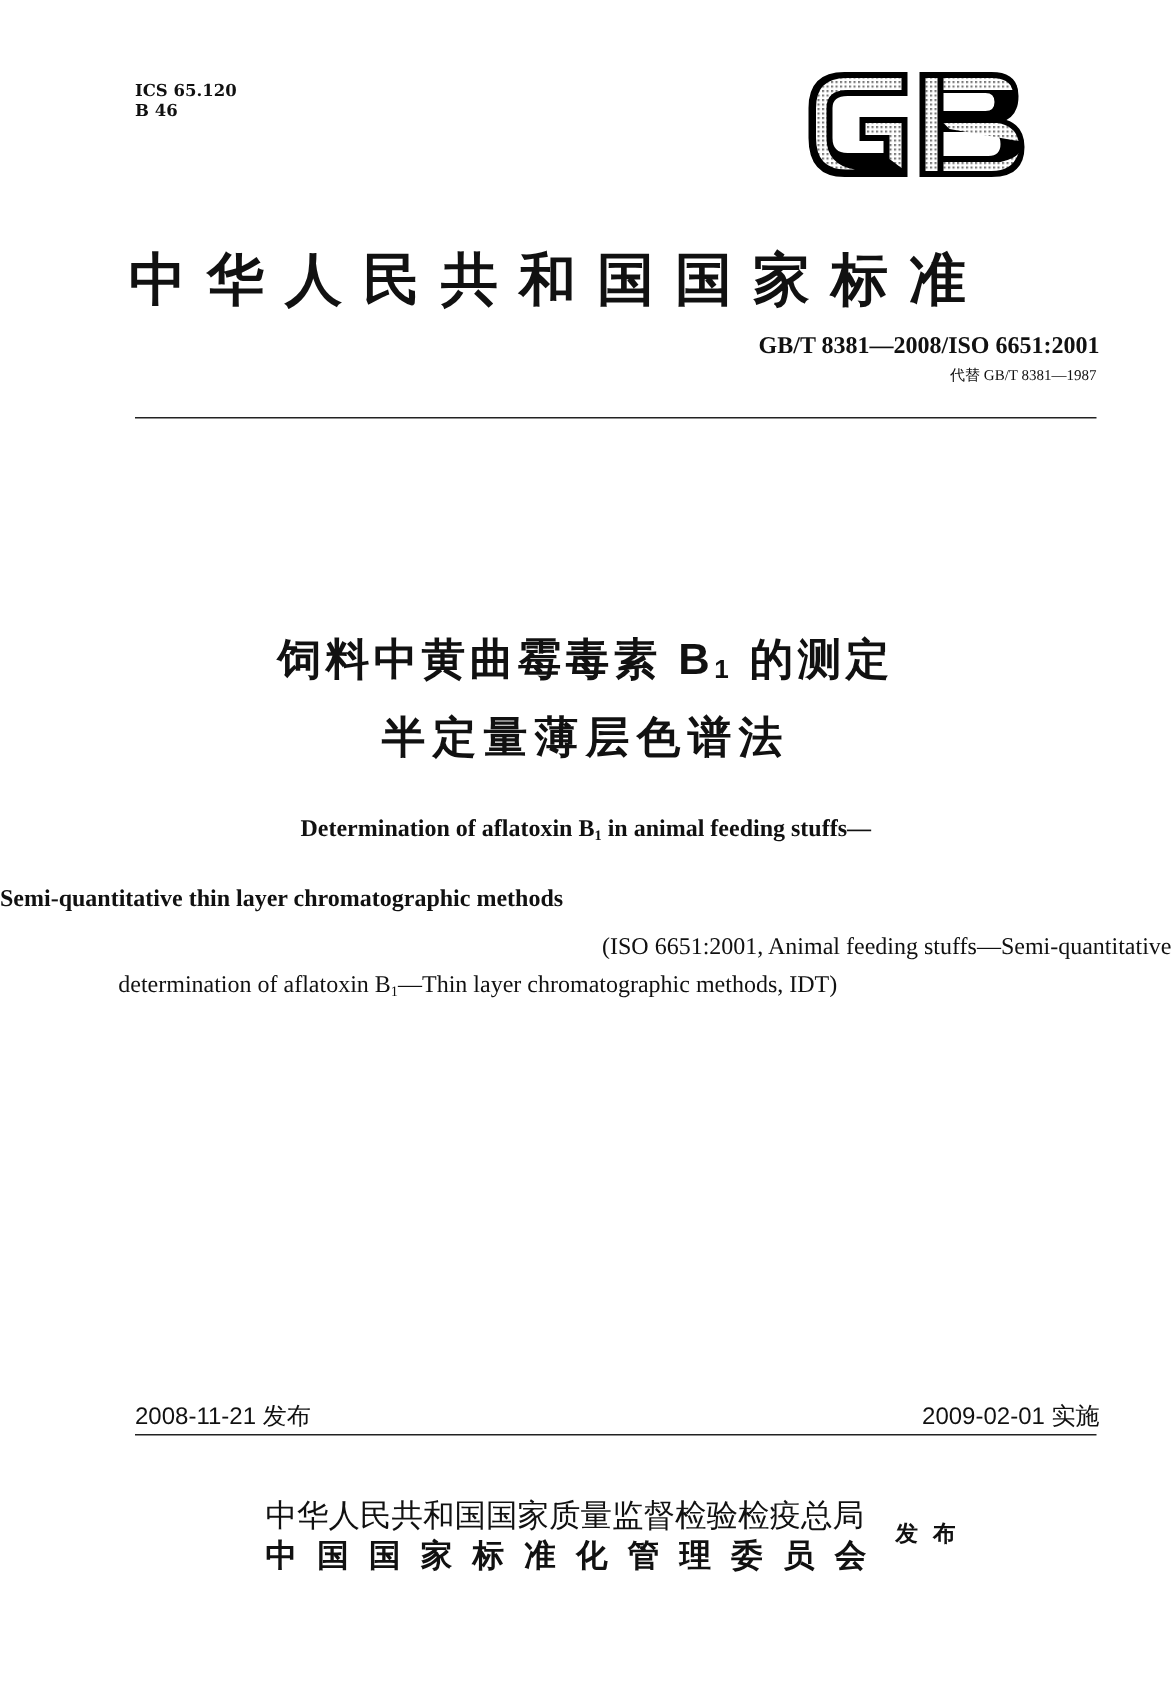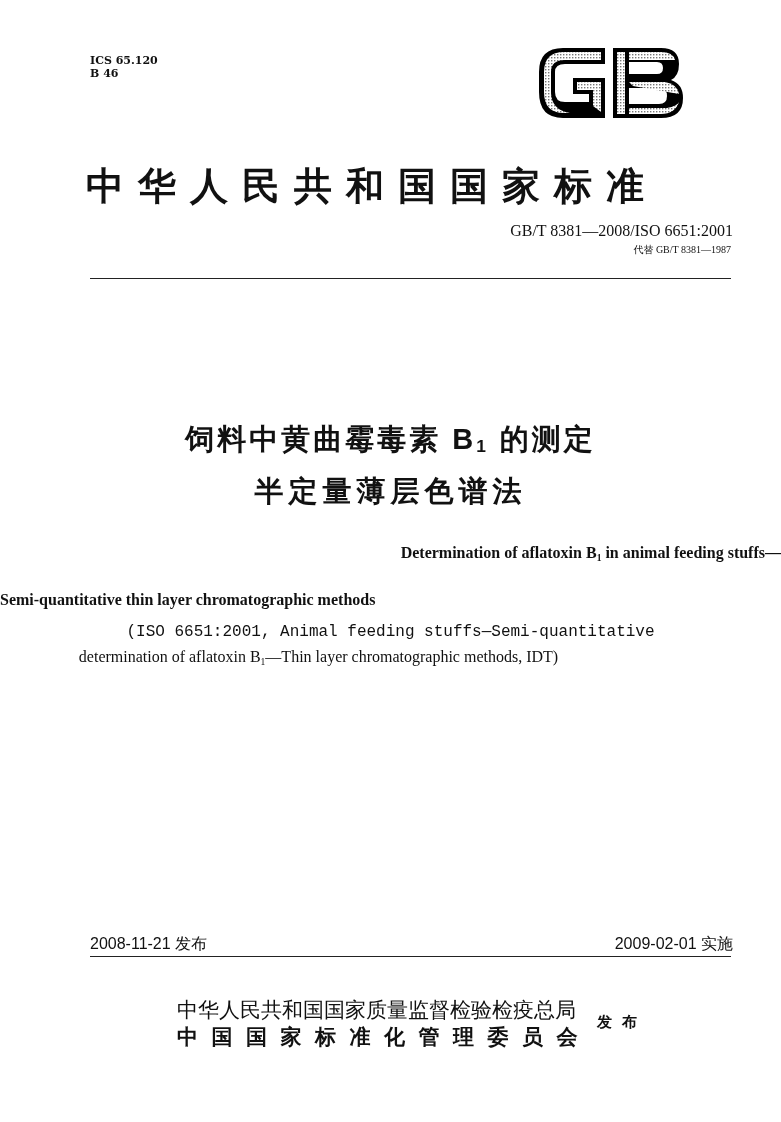--- a/index.html
+++ b/index.html
@@ -9,33 +9,33 @@
   .sans { font-family: "Liberation Sans", "DejaVu Sans", sans-serif; }
   .lserif { font-family: "Liberation Serif", "DejaVu Serif", serif; }
 
   #ics { left: 90px; top: 38px; font-size: 11px; line-height: 13px; font-weight: bold; }
   #ics div { white-space: nowrap; }
 
   #logo { left: 533px; top: 42px; width: 155px; height: 80px; }
 
   #nat-std { left: 86px; top: 145px; width: 650px; font-size: 38px; font-weight: bold; letter-spacing: 14px; white-space: nowrap; line-height: 50px; }
 
-  #std-num { right: 48px; top: 222px; font-size: 16px; font-weight: normal; text-align: right; white-space: nowrap; }
+  #std-num { right: 48px; top: 222px; font-size: 16px; font-weight: bold; text-align: right; white-space: nowrap; }
   #std-replace { right: 50px; top: 243px; font-size: 10px; text-align: right; white-space: nowrap; }
 
   #rule-top { left: 90px; top: 278px; width: 641px; height: 0; border-top: 1.5px solid #222; }
 
   #title-cn-1 { left: 0; width: 781px; top: 420px; text-align: center; font-size: 29px; font-weight: bold; letter-spacing: 3px; white-space: nowrap; }
   #title-cn-2 { left: 0; width: 781px; top: 472px; text-align: center; font-size: 29px; font-weight: bold; letter-spacing: 5px; white-space: nowrap; }
   sub.small { font-size: 60%; vertical-align: -3px; }
 
-  #title-en-1 { left: 0; width: 781px; top: 544px; text-align: right; font-size: 16px; font-weight: bold; white-space: nowrap; }
+  #title-en-1 { left: 0; width: 781px; top: 544px; text-align: center; font-size: 16px; font-weight: bold; white-space: nowrap; }
   #title-en-2 { left: 0; width: 781px; top: 591px; font-size: 16px; font-weight: bold; white-space: nowrap; }
 
-  #iso-1 { left: 0; width: 781px; top: 623px; text-align: center; font-size: 16px; white-space: nowrap; font-family: Liberation Mono, monospace; }
+  #iso-1 { left: 0; width: 781px; top: 623px; text-align: right; font-size: 16px; white-space: nowrap; }
   #iso-2 { left: 0; width: 637px; top: 648px; text-align: center; font-size: 16px; white-space: nowrap; }
 
   #date-issue { left: 90px; top: 934px; font-size: 16px; white-space: nowrap; }
   #date-impl { right: 48px; top: 934px; font-size: 16px; white-space: nowrap; text-align: right; }
   #rule-bottom { left: 90px; top: 956px; width: 641px; height: 0; border-top: 1.5px solid #222; }
 
   #issuer-1 { left: 177px; top: 980px; font-size: 21px; font-weight: normal; white-space: nowrap; }
   #issuer-2 { left: 177px; top: 1007px; font-size: 21px; font-weight: bold; white-space: nowrap; letter-spacing: 13.5px; }
   #issuer-verb { left: 597px; top: 997px; font-size: 15px; font-weight: bold; white-space: nowrap; letter-spacing: 10px; }
 </style>

